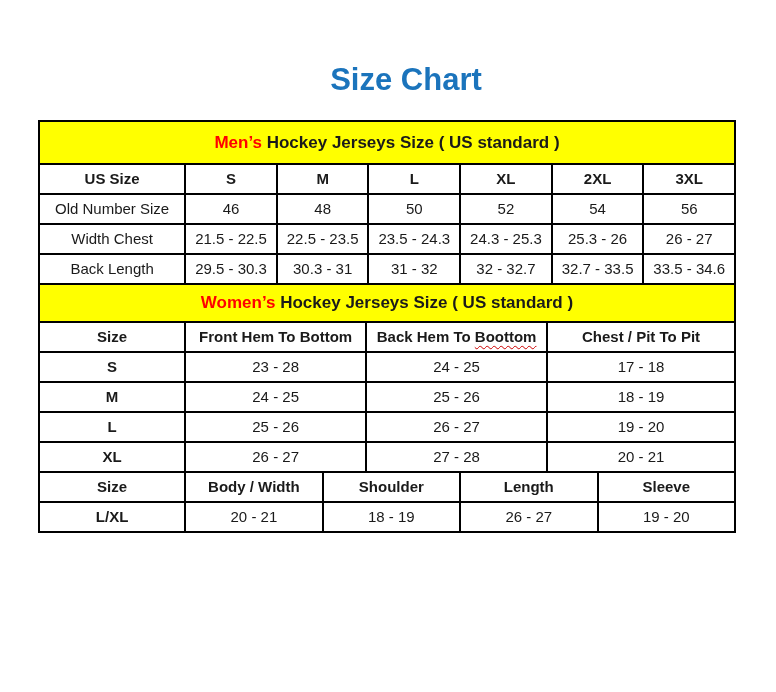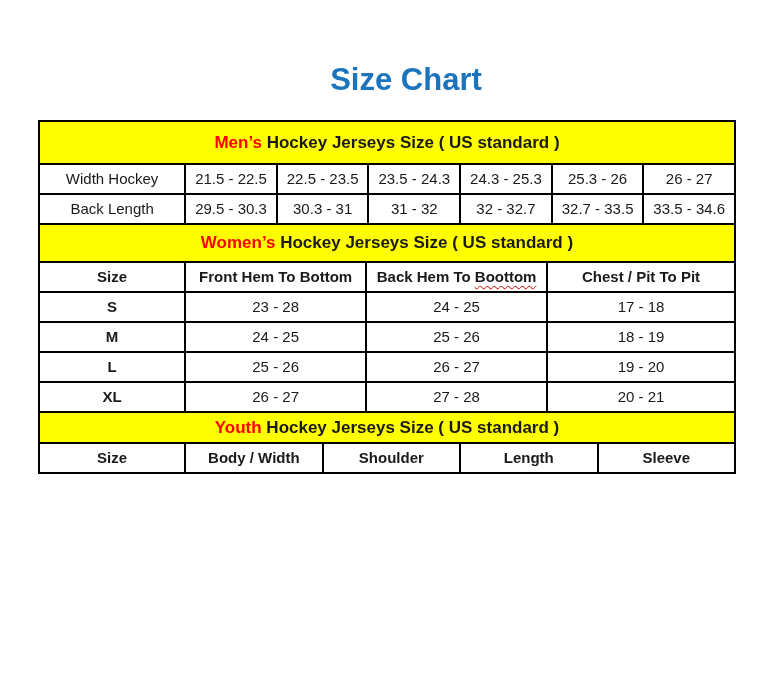--- a/index.html
+++ b/index.html
@@ -57,22 +57,40 @@
         <col style="width:13.17%">
         <col style="width:13.17%">
         <col style="width:13.17%">
         <col style="width:13.17%">
         <col style="width:13.15%">
     </colgroup>
     <tbody>
       <tr class="band band-m">
         <td colspan="7"><span class="red">Men’s</span><span> Hockey Jerseys Size ( US standard )</span></td>
       </tr>
+      <tr class="colhdr">
+        <td>US Size</td>
+        <td>S</td>
+        <td>M</td>
+        <td>L</td>
+        <td>XL</td>
+        <td>2XL</td>
+        <td>3XL</td>
+      </tr>
       <tr>
-        <td>Width Hockey</td>
+        <td>Old Number Size</td>
+        <td>46</td>
+        <td>48</td>
+        <td>50</td>
+        <td>52</td>
+        <td>54</td>
+        <td>56</td>
+      </tr>
+      <tr>
+        <td>Width Chest</td>
         <td>21.5 - 22.5</td>
         <td>22.5 - 23.5</td>
         <td>23.5 - 24.3</td>
         <td>24.3 - 25.3</td>
         <td>25.3 - 26</td>
         <td>26 - 27</td>
       </tr>
       <tr>
         <td>Back Length</td>
         <td>29.5 - 30.3</td>
@@ -131,26 +149,30 @@
 
   <table class="sz">
     <colgroup>
       <col style="width:21%">
         <col style="width:19.75%">
         <col style="width:19.75%">
         <col style="width:19.75%">
         <col style="width:19.75%">
     </colgroup>
     <tbody>
-      <tr class="band band-y">
-        <td colspan="5"><span class="red">Youth</span><span> Hockey Jerseys Size ( US standard )</span></td>
-      </tr>
       <tr class="colhdr">
         <td>Size</td>
         <td>Body / Width</td>
         <td>Shoulder</td>
         <td>Length</td>
         <td>Sleeve</td>
       </tr>
+      <tr>
+        <td class="lbl-b">L/XL</td>
+        <td>20 - 21</td>
+        <td>18 - 19</td>
+        <td>26 - 27</td>
+        <td>19 - 20</td>
+      </tr>
     </tbody>
   </table>
 
 </div>
 
 </body></html>

